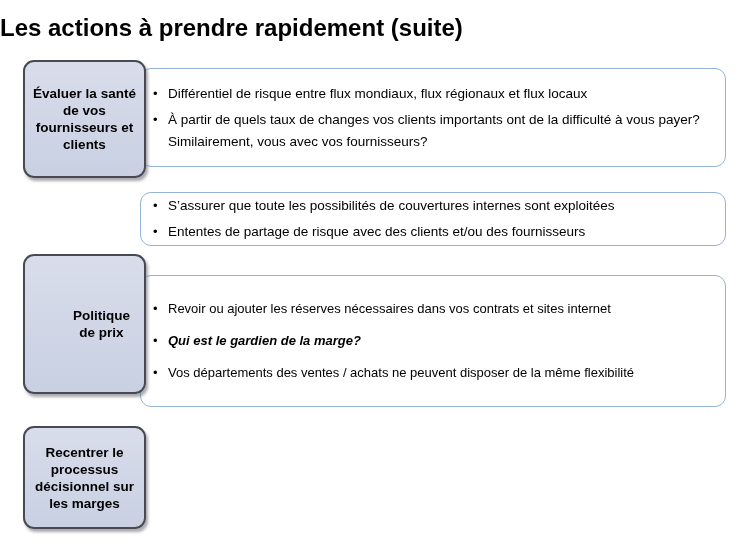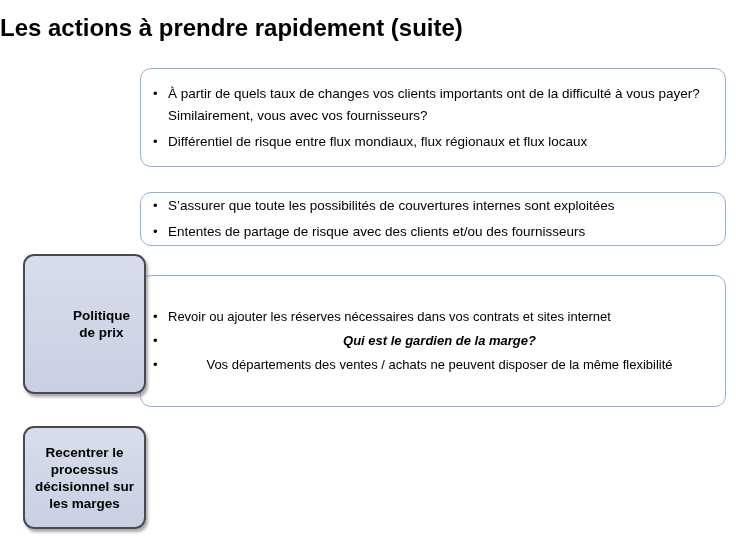--- a/index.html
+++ b/index.html
@@ -27,44 +27,47 @@
     padding:4px 14px 4px 10px;z-index:1;
   }
   ul.bullets{list-style:none;margin:0;padding:0;font-size:13.5px;line-height:22px;}
   ul.bullets li{position:relative;padding-left:17px;}
   ul.bullets li + li{margin-top:4px;}
   ul.bullets li::before{
     content:"\2022";position:absolute;left:2px;top:0;
     font-size:13px;color:#000;
   }
   ul.bullets.tight{font-size:13px;line-height:18px;}
-  ul.bullets.tight li + li{margin-top:6px;text-align:center;}
+  ul.bullets.tight li + li{margin-top:14px;}
   li.emph span{font-weight:bold;font-style:italic;}
   b.strong{font-weight:bold;}
   
   .lb1{top:60px;height:118px;}
   .lb2{top:188px;height:60px;}
   .lb3{top:254px;height:140px;padding-left:40px;}
   .lb4{top:426px;height:103px;}
   .cb1{top:68px;height:99px;}
   .cb2{top:192px;height:54px;}
   .cb3{top:275px;height:132px;}
   .cb4{top:432px;height:82px;}
 </style>
 </head>
 <body>
 
 <div class="slide">
 
   <h1 class="title">Les actions à prendre rapidement (suite)</h1>
 
+  <div class="label-box lb1">
+    <span>Évaluer la santé de vos fournisseurs et clients</span>
+  </div>
   <div class="content-box cb1">
     <ul class="bullets">
+      <li><span>Différentiel de risque entre flux mondiaux, flux régionaux et flux locaux</span></li>
       <li><span>À partir de quels taux de changes vos clients importants ont de la difficulté à vous payer? Similairement, vous avec vos fournisseurs?</span></li>
-      <li><span>Différentiel de risque entre flux mondiaux, flux régionaux et flux locaux</span></li>
     </ul>
   </div>
 
   <div class="content-box cb2">
     <ul class="bullets">
       <li><span>S’assurer que toute les possibilités de couvertures internes sont exploitées</span></li>
       <li><span>Ententes de partage de risque avec des clients et/ou des fournisseurs</span></li>
     </ul>
   </div>
 

